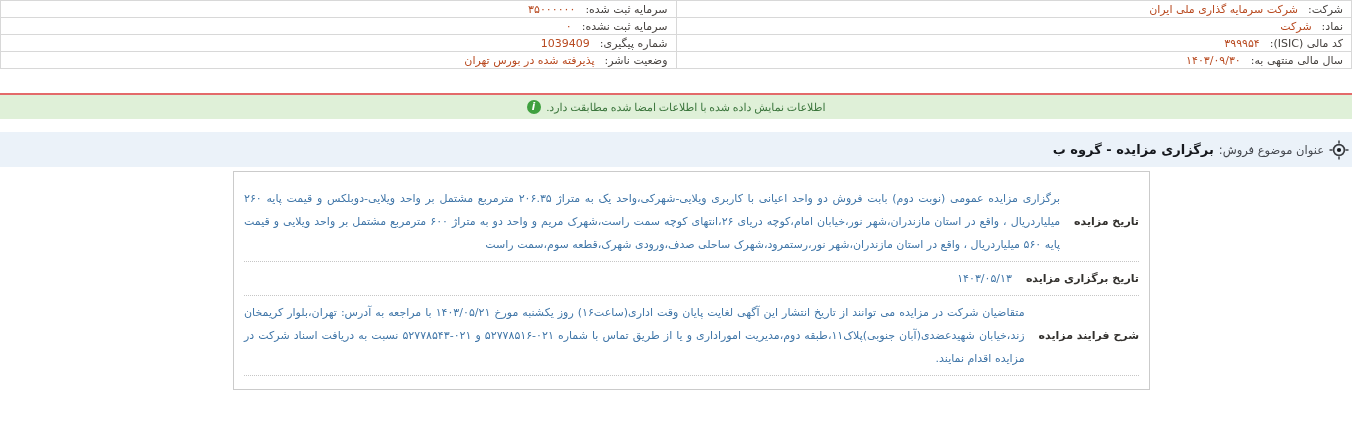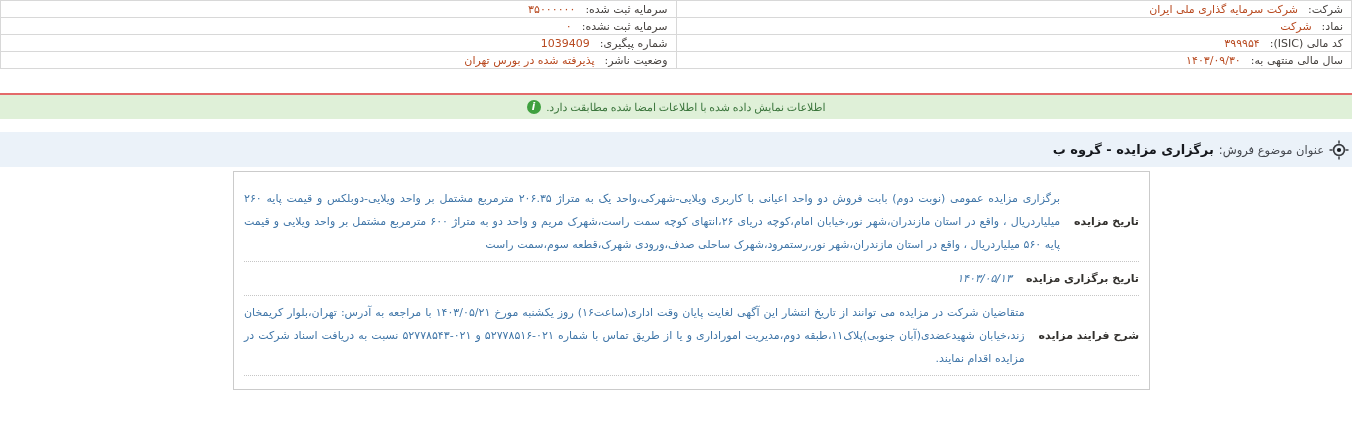--- a/index.html
+++ b/index.html
@@ -27,21 +27,21 @@
   .subject-value { font-size:13px; font-weight:bold; color:#15181d;margin-left:37px; }
   .target-icon { flex:0 0 auto; display:inline-flex; }
 
   
   .form-box { position:absolute; top:171px; left:233px; width:917px; height:219px; border:1px solid #cbcbcb;
               background:#fff; padding:10px 10px 0 10px; overflow:hidden; }
   .form-row { display:flex; align-items:center; padding:5px 0; border-bottom:1px dotted #c6c6c6; }
   .form-row:last-child { border-bottom:none; }
   .form-label { font-size:11px; font-weight:bold; color:#33312e; white-space:nowrap; padding-left:14px; flex:0 0 auto; }
   .form-value { flex:1 1 auto; font-size:11px; color:#4076a8; line-height:23px; text-align:justify; }
-  .form-row.short .form-value { text-align:right;font-style:italic; }
+  .form-row.short .form-value { text-align:right; }
   .form-row.muted .form-value { color:#3b3b3b; flex:0 1 auto; }
 </style>
 </head>
 <body>
 
 <table class="info-table">
   <tbody>
       <tr>
     <td><span class="info-label">شرکت:</span><span class="info-value">شرکت سرمایه گذاری ملی ایران</span></td>
     <td><span class="info-label">سرمایه ثبت شده:</span><span class="info-value">۳۵۰۰۰۰۰۰</span></td>

